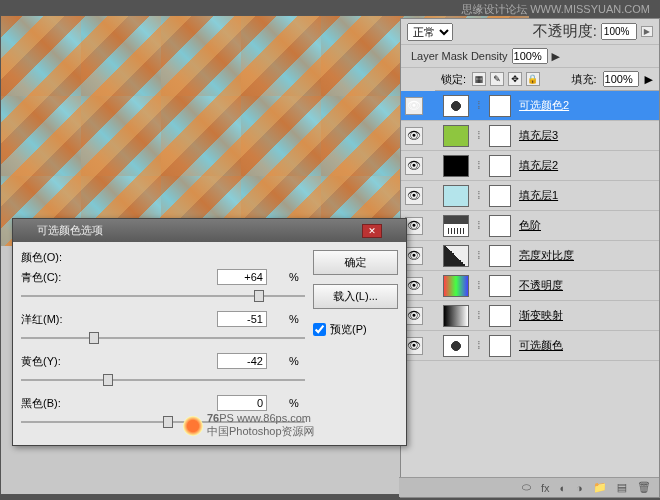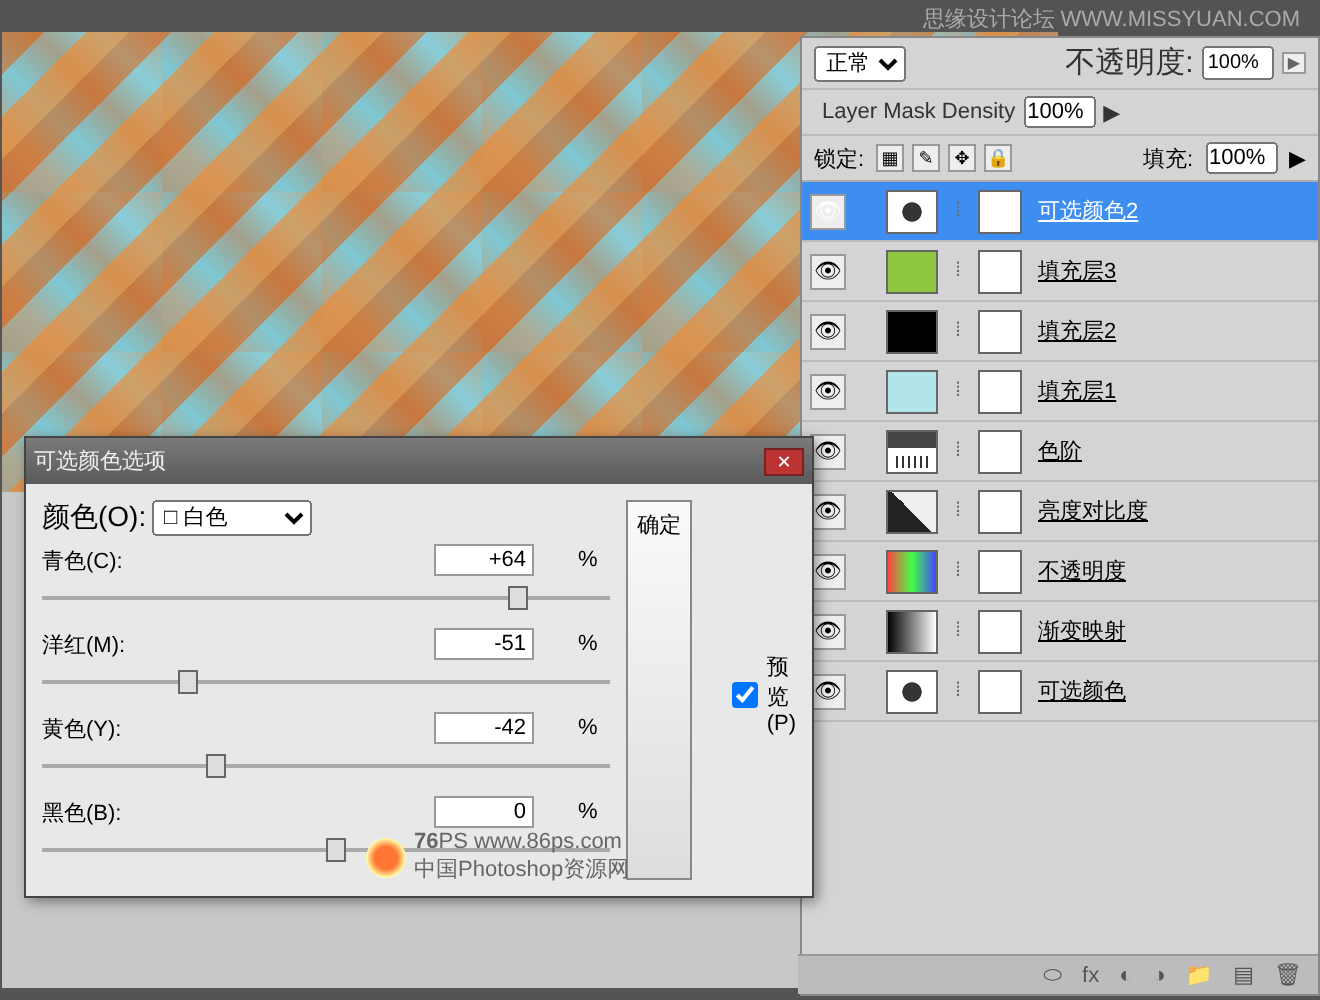--- a/index.html
+++ b/index.html
@@ -9,47 +9,47 @@
 .img { width:100%; height:230px; background:linear-gradient(45deg,#c77540 0%,#d98c55 20%,#7bc7d4 40%,#c77540 60%,#8fd4df 80%,#d98c55 100%); background-size:80px 80px; position:relative; }
 .img::before { content:""; position:absolute; inset:0; background:repeating-linear-gradient(135deg,rgba(200,120,60,0.7) 0 15px,rgba(130,200,210,0.5) 15px 30px,rgba(220,150,80,0.8) 30px 45px); }
 .layers { position:absolute; top:18px; right:0; width:260px; height:480px; background:#d4d4d4; border:1px solid #888; }
 .l-top { padding:3px 6px; display:flex; align-items:center; gap:4px; border-bottom:1px solid #bbb; }
 .l-top select { font-size:11px; padding:1px; }
 .l-top .spacer { flex:1; }
 .l-top .lbl { font-size:15px; color:#333; }
 .l-top input[type=text] { width:36px; font-size:10px; padding:1px; }
 .l-top .tri { font-size:8px; color:#666; border:1px solid #999; padding:0 2px; background:#eee; }
 .l-mid { padding:3px 6px; display:flex; align-items:center; gap:4px; border-bottom:1px solid #bbb; font-size:11px; color:#333; }
-.l-lock { padding:3px 6px; display:flex; align-items:center; gap:6px; border-bottom:1px solid #aaa; font-size:11px; }
+.l-lock { padding:3px 6px; display:flex; align-items:center; gap:6px; border-bottom:1px solid #aaa; font-size:11px;margin-left:34px; }
 .l-lock .icons { display:flex; gap:4px; }
 .l-lock .ic { width:14px; height:14px; display:flex; align-items:center; justify-content:center; border:1px solid #999; background:#eee; font-size:9px; cursor:pointer; }
 .layer { display:flex; align-items:center; padding:2px 4px; border-bottom:1px solid #bbb; gap:4px; height:30px; }
 .layer.sel { background:#3d8ef0; color:#fff; }
 .eye { width:18px; height:18px; display:flex; align-items:center; justify-content:center; border:1px solid #999; background:#eee; font-size:11px; cursor:pointer; }
 .thumb { width:26px; height:22px; border:1px solid #666; background:#fff; }
 .thumb.adj { background:radial-gradient(circle,#333 30%,#fff 32%); }
 .thumb.green { background:#8ec63f; }
 .thumb.black { background:#000; }
 .thumb.lblue { background:#b4e4eb; }
 .thumb.lev { background:linear-gradient(#444,#444 40%,#fff 40%); position:relative; }
 .thumb.lev::after { content:""; position:absolute; bottom:2px; left:4px; right:4px; height:6px; background:repeating-linear-gradient(90deg,#333 0 1px,transparent 1px 3px); }
 .thumb.bc { background:linear-gradient(45deg,#222 50%,#eee 50%); }
 .thumb.cb { background:linear-gradient(to right,#f44 0%,#4f4 50%,#44f 100%); }
 .thumb.grad { background:linear-gradient(to right,#000,#fff); }
 .mask { width:22px; height:22px; border:1px solid #666; background:#fff; }
 .lname { font-size:11px; padding-left:4px;text-decoration:underline; }
 .link { width:12px; text-align:center; font-size:10px; color:#666; }
 .dialog { position:absolute; top:218px; left:12px; width:395px; background:#e8e8e8; border:1px solid #444; box-shadow:2px 2px 6px rgba(0,0,0,0.4); }
-.d-title { background:linear-gradient(#7a7a7a,#5a5a5a); color:#eee; padding:4px 4px; font-size:11px; display:flex; justify-content:space-between; align-items:center; }
+.d-title { background:linear-gradient(#7a7a7a,#5a5a5a); color:#eee; padding:4px 24px; font-size:11px; display:flex; justify-content:space-between; align-items:center; }
 .d-close { width:20px; height:14px; background:#b33; border:1px solid #722; display:flex; align-items:center; justify-content:center; color:#fff; font-size:9px; cursor:pointer; }
 .d-body { display:flex; padding:8px; gap:8px; }
 .d-left { flex:1; }
-.d-right { width:85px; display:flex; flex-direction:row; gap:20px; }
+.d-right { width:85px; display:flex; flex-direction:column; gap:9px; }
 .d-row { display:flex; align-items:center; margin-bottom:4px; }
-.d-row .lbl { width:55px; font-size:14px; }
+.d-row .lbl { width:55px; font-size:11px; }
 .d-row select { width:80px; font-size:11px; padding:1px; }
 .slider-row { display:flex; align-items:center; margin-bottom:2px;gap:18px; }
 .slider-row .lbl { width:60px; font-size:11px; }
 .slider-row input[type=text] { width:50px; text-align:right; font-size:11px; padding:1px 3px; border:1px solid #999; }
 .slider-row .pct { width:20px; padding-left:4px; }
 .slider { height:18px; position:relative; margin-bottom:6px; }
 .slider .track { position:absolute; top:8px; left:0; right:0; height:2px; background:#aaa; }
 .slider .handle { position:absolute; top:3px; width:10px; height:12px; background:#ddd; border:1px solid #666; cursor:pointer; }
 .btn { background:linear-gradient(#fafafa,#ddd); border:1px solid #888; padding:4px 0; text-align:center; font-size:11px; cursor:pointer; width:100%; }
 .chk { display:flex; align-items:center; gap:4px; font-size:11px; margin-top:4px; }
@@ -184,21 +184,20 @@
 
 <div class="dialog">
   <div class="d-title">
     <span>可选颜色选项</span>
     <span class="d-close">✕</span>
   </div>
   <div class="d-body">
     <div class="d-left">
       <div class="d-row">
         <span class="lbl">颜色(O):</span>
-        <select><option>□ 白色</option></select>
       </div>
       <div id="sliders">
           <div>
             <div class="slider-row">
               <span class="lbl">青色(C):</span>
               <span style="flex:1"></span>
               <input type="text" value="+64" style="">
               <span class="pct">%</span>
             </div>
             <div class="slider">
@@ -239,20 +238,21 @@
             </div>
             <div class="slider">
               <div class="track"></div>
               <div class="handle" style="left:50%"></div>
             </div>
           </div>
         </div>
     </div>
     <div class="d-right">
       <div class="btn">确定</div>
+      <div class="btn">载入(L)...</div>
       <label class="chk">
         <input type="checkbox" checked="" style="">
         <span>预览(P)</span>
       </label>
     </div>
   </div>
   <div class="logo">
     <span class="circ"></span>
     <span><b>76</b><span>PS</span> <span>www.86ps.com</span><br><span>中国Photoshop资源网</span></span>
   </div>

